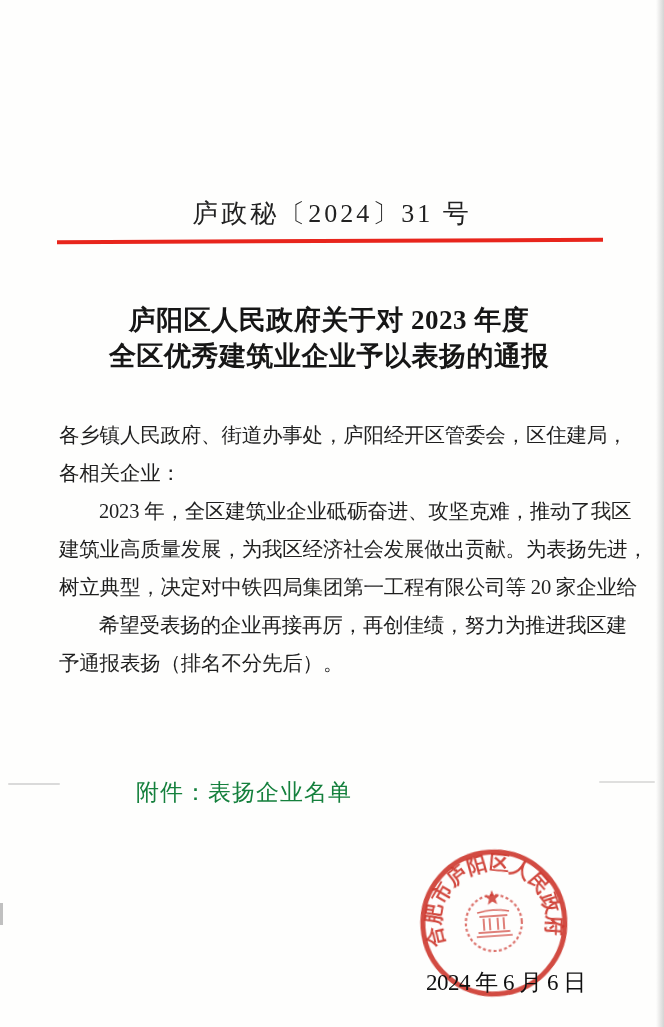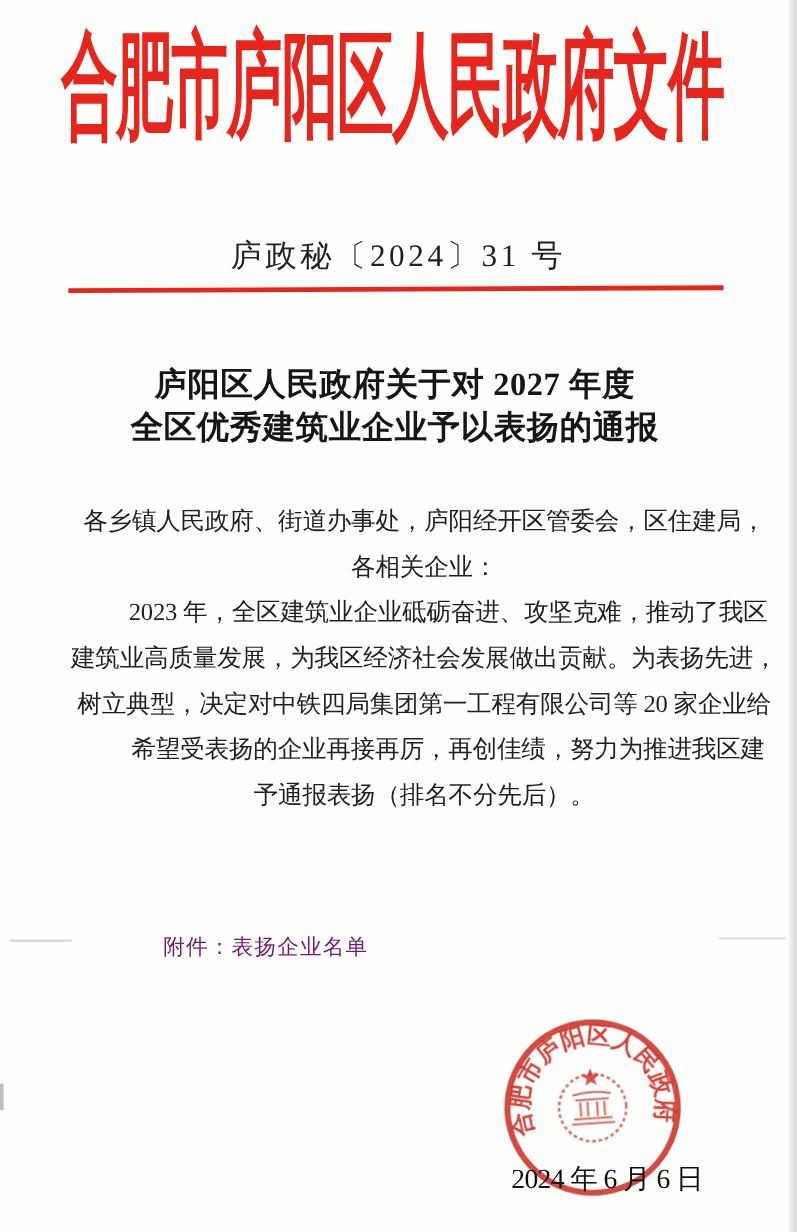--- a/index.html
+++ b/index.html
@@ -49,37 +49,37 @@
   .title{
     position:absolute;top:302px;left:0;right:6px;
     text-align:center;
     font-size:27px;
     font-weight:bold;
     line-height:36px;
     letter-spacing:0.5px;
     color:#161616;
   }
   .body-block{
-    position:absolute;top:416px;left:59px;right:16px;text-align:center;
+    position:absolute;top:416px;left:59px;right:16px;
   }
   .body-line{
     height:38px;
     line-height:38px;
     font-size:20.5px;
     letter-spacing:-0.2px;
     white-space:nowrap;
     color:#1f1f1f;
   }
   .indent-2{padding-left:40px;}
   .indent-15{padding-left:37px;}
   .attachment{
     position:absolute;top:777px;left:136px;
-    font-size:18px;
+    font-size:23px;
     letter-spacing:1px;
-    color:#701a75;
+    color:#15803d;
     white-space:nowrap;
     text-align:center;
   }
   
   .seal{
     position:absolute;left:412px;top:844px;
     width:164px;height:162px;
     opacity:0.92;
     filter:blur(0.3px);
     transform:rotate(-4deg);
@@ -108,30 +108,27 @@
   .edge-tick-left{
     position:absolute;top:903px;left:0;width:3px;height:22px;
     background:rgba(100,100,100,0.4);
   }
 </style>
 </head>
 <body>
 
 <div class="page">
 
-  <div class="header-wrap">
-    <span class="header-text">合肥市庐阳区人民政府文件</span>
-  </div>
 
   <div class="doc-number">庐政秘〔2024〕31 号</div>
 
   <div class="red-rule"></div>
 
   <div class="title">
-    <div>庐阳区人民政府关于对 2027 年度</div>
+    <div>庐阳区人民政府关于对 2023 年度</div>
     <div>全区优秀建筑业企业予以表扬的通报</div>
   </div>
 
   <div class="body-block">
     <div class="body-line">各乡镇人民政府、街道办事处，庐阳经开区管委会，区住建局，</div>
     <div class="body-line">各相关企业：</div>
     <div class="body-line indent-2">2023 年，全区建筑业企业砥砺奋进、攻坚克难，推动了我区</div>
     <div class="body-line">建筑业高质量发展，为我区经济社会发展做出贡献。为表扬先进，</div>
     <div class="body-line">树立典型，决定对中铁四局集团第一工程有限公司等 20 家企业给</div>
     <div class="body-line indent-2">希望受表扬的企业再接再厉，再创佳绩，努力为推进我区建</div>

